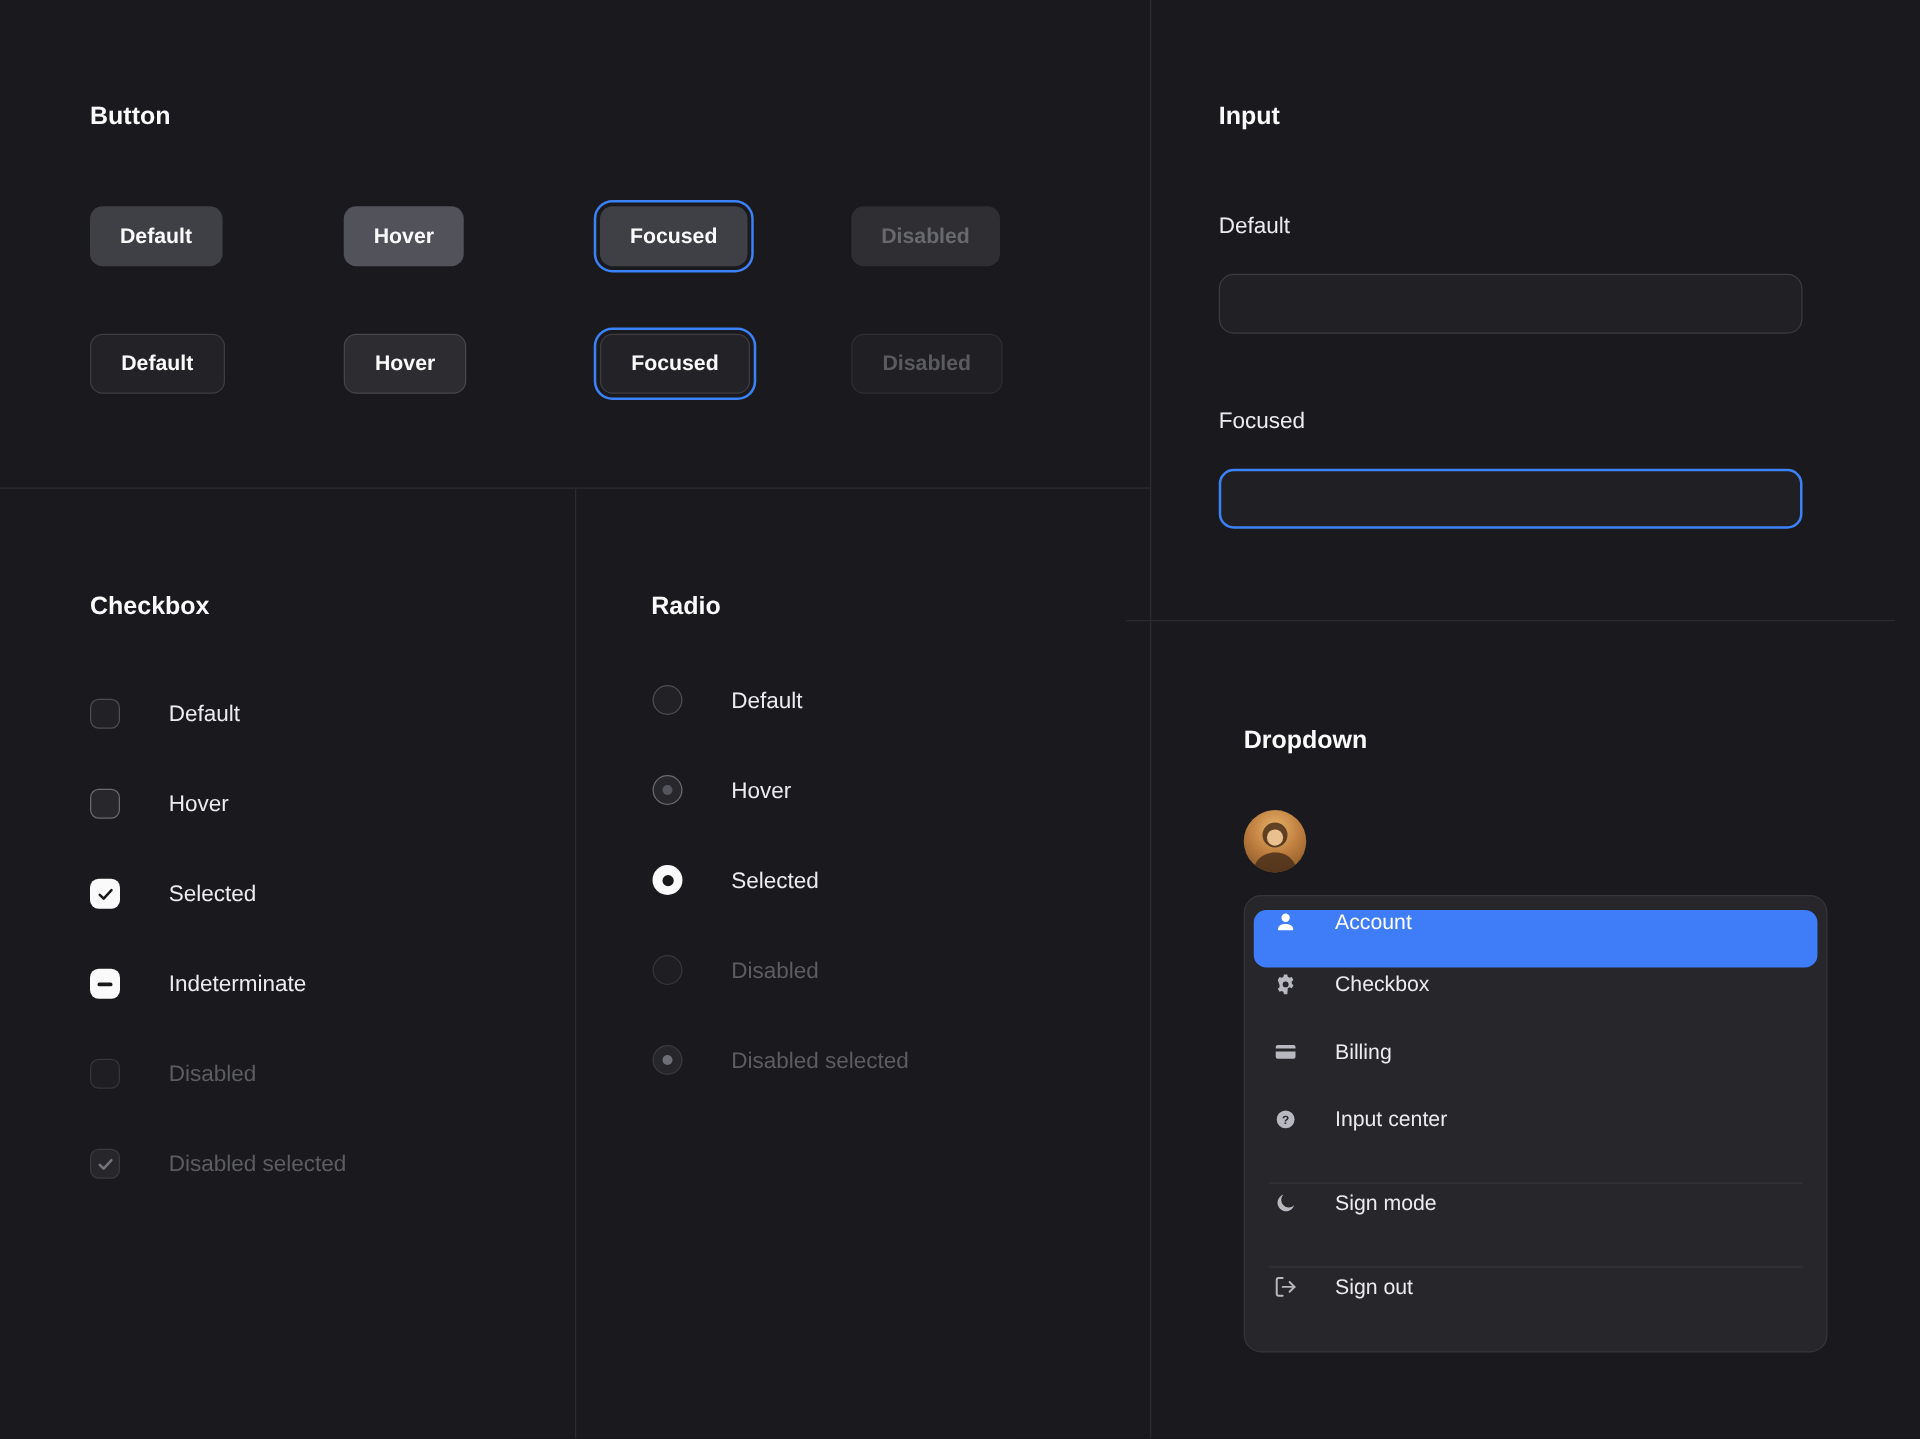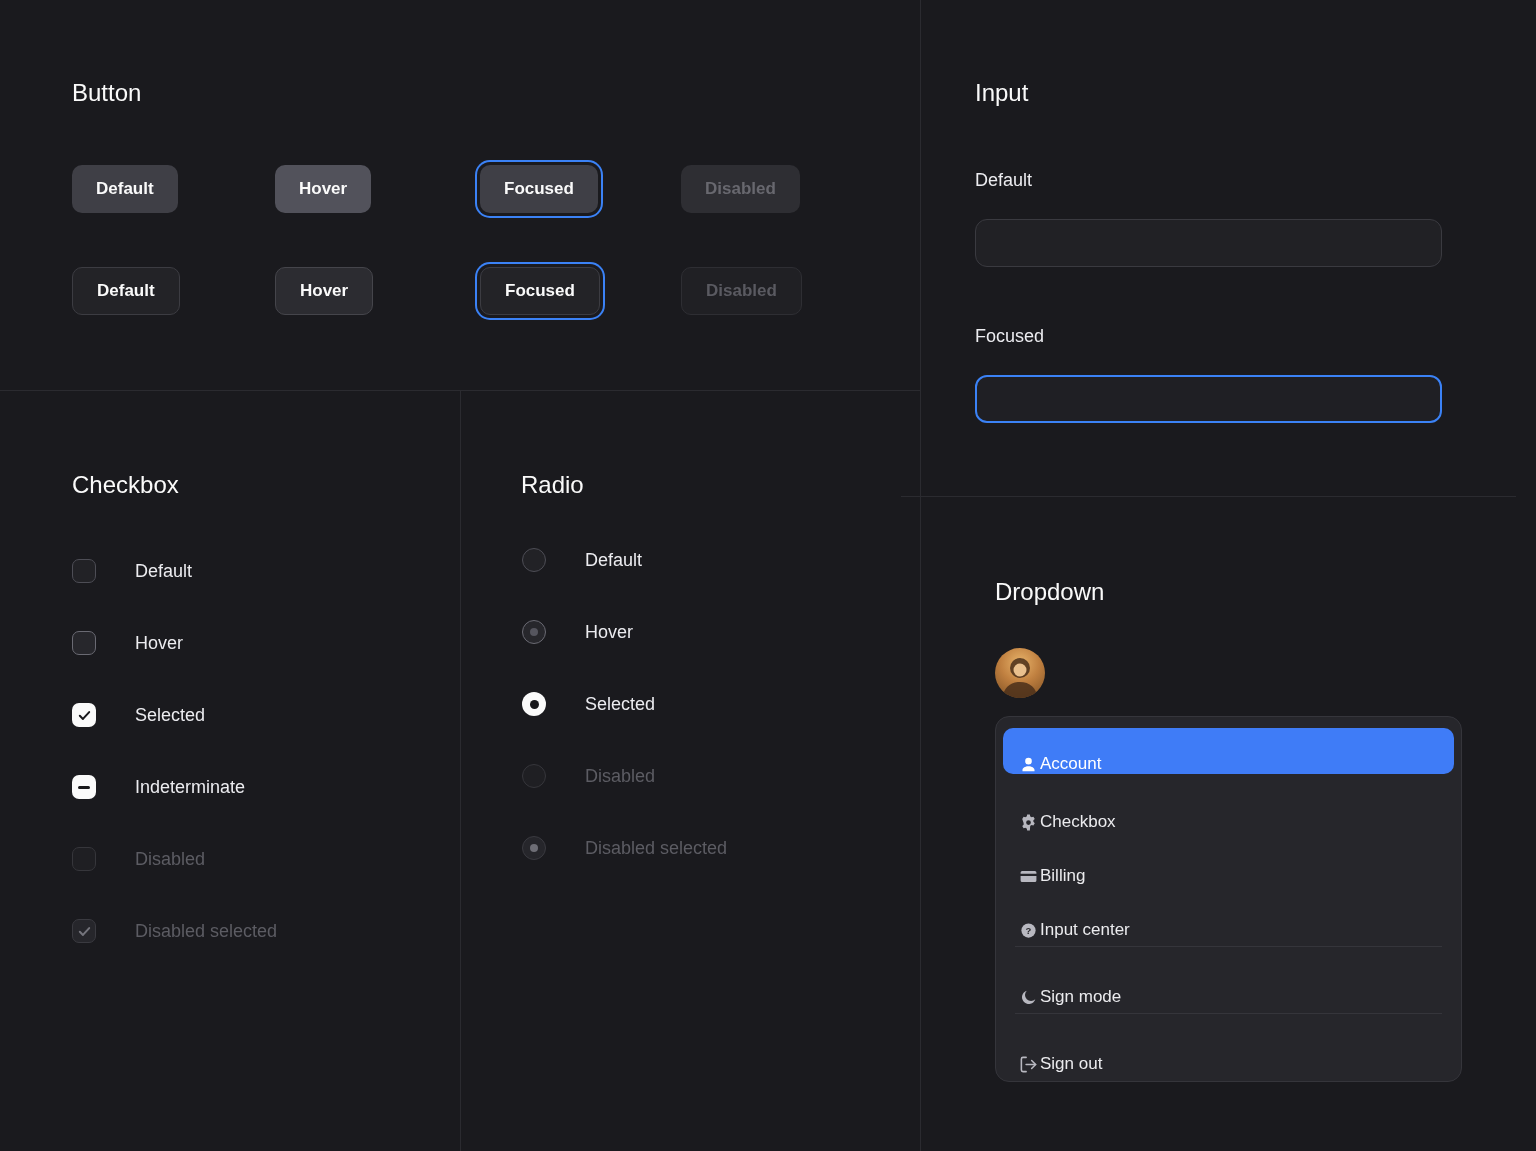--- a/index.html
+++ b/index.html
@@ -14,21 +14,21 @@
   *{margin:0;padding:0;box-sizing:border-box}
   body{background:var(--bg);font-family:"Liberation Sans",sans-serif;}
   .page{position:relative;width:1536px;height:1151px;background:var(--bg);overflow:hidden}
   .sec{position:absolute}
   #sec-button{left:0;top:0;width:921px;height:391px;border-right:1px solid var(--line);border-bottom:1px solid var(--line)}
   #sec-checkbox{left:0;top:391px;width:461px;height:760px;border-right:1px solid var(--line)}
   #sec-radio{left:461px;top:391px;width:460px;height:760px;border-right:1px solid var(--line)}
   #sec-input{left:901px;top:0;width:615px;height:497px;border-bottom:1px solid var(--line)}
   #sec-dropdown{left:921px;top:497px;width:615px;height:654px}
 
-  .title{position:absolute;font-size:24px;line-height:28px;font-weight:400;color:var(--title)}
+  .title{position:absolute;font-size:20px;line-height:28px;font-weight:700;color:var(--title)}
 
   
   .btn{position:absolute;display:inline-flex;align-items:center;justify-content:center;
        height:48px;padding:0 24px;border-radius:10px;border:none;cursor:pointer;
        font-family:"Liberation Sans",sans-serif;font-size:17px;font-weight:700;color:#fafafa}
   .b-solid-default{background:#3f3f46}
   .b-solid-hover{background:#52525b}
   .b-solid-focus{background:#3f3f46;box-shadow:0 0 0 3px var(--bg),0 0 0 5px var(--accent)}
   .b-solid-disabled{background:#2e2e33;color:#68686f;cursor:default}
   .b-ghost-default{background:#232327;border:1px solid #3c3c42}
@@ -68,21 +68,21 @@
          border:1px solid #3a3a40;color:#fafafa;font-size:16px;padding:0 16px;outline:none;
          font-family:"Liberation Sans",sans-serif}
   .input.focused{border:2px solid var(--accent);background:#1f1f24}
 
   
   .avatar{position:absolute;width:50px;height:50px;border-radius:50%;overflow:hidden;cursor:pointer;
           background:radial-gradient(circle at 50% 30%,#e8b36a 0%,#c08040 45%,#7c4e22 100%)}
   .avatar svg{display:block}
   .menu{position:absolute;width:467px;background:var(--menu-bg);border:1px solid #35353b;
         border-radius:14px;padding:7px}
-  .menu-item{display:flex;align-items:flex-end;gap:2px;height:54px;padding:0 16px;border-radius:10px;
+  .menu-item{display:flex;align-items:flex-start;gap:30px;height:54px;padding:0 16px;border-radius:10px;
              font-size:17px;color:#ebebee;cursor:pointer}
   .menu-item .mi-icon{display:flex;align-items:center;color:#b8b8c0}
   .menu-item.selected{height:46px;margin:4px 0;background:#3f7cf7;color:#ffffff}
   .menu-item.selected .mi-icon{color:#ffffff}
   .menu-sep{height:1px;background:#35353b;margin:6px 12px}
 </style>
 </head>
 <body>
 
 <div class="page">

